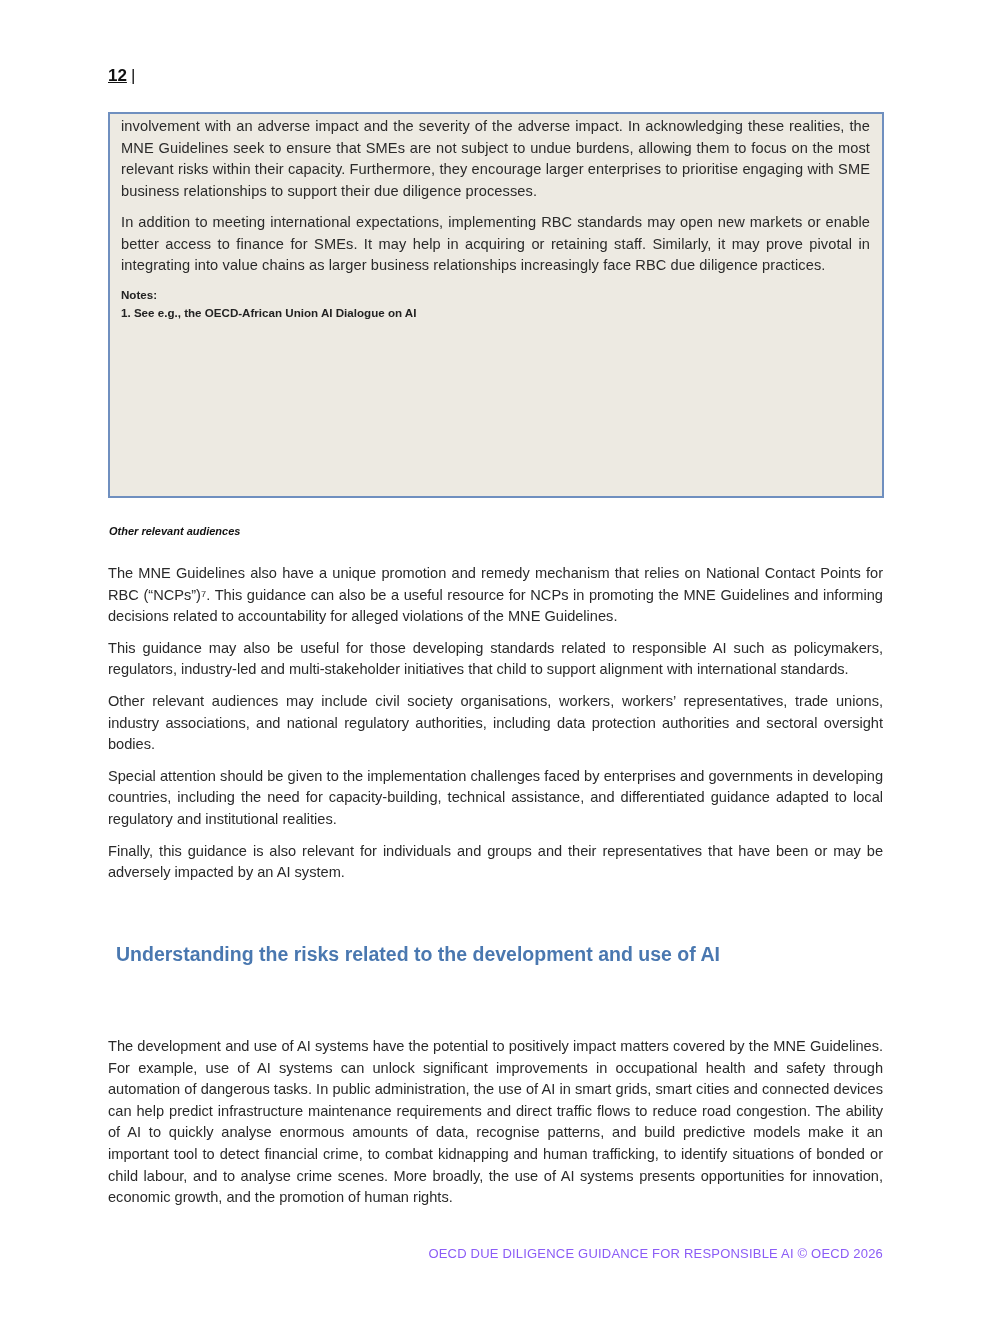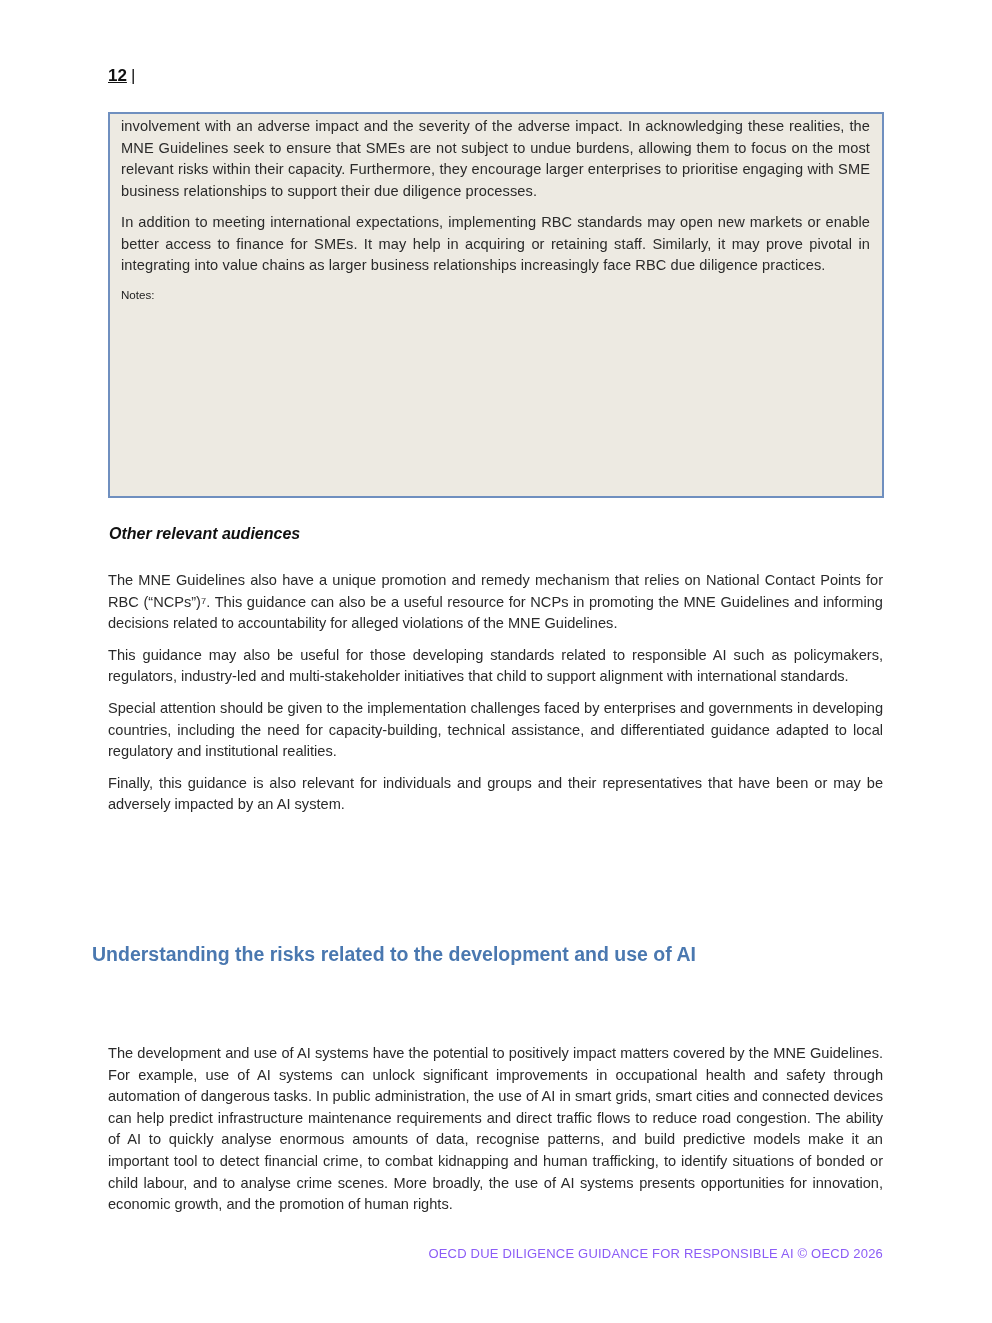--- a/index.html
+++ b/index.html
@@ -2,48 +2,50 @@
 <html><head>
 <meta charset="utf-8">
 <style>
   html, body { margin: 0; padding: 0; background: #ffffff; }
   body { width: 992px; height: 1323px; position: relative; font-family: "Liberation Sans", sans-serif; color: #222; }
   .page-num { position: absolute; left: 108px; top: 66px; font-size: 17px; font-weight: bold; color: #111; text-decoration: underline; }
   .page-num .sep { font-weight: normal; margin-left: 4px; }
   .box { position: absolute; left: 108px; top: 112px; width: 776px; height: 386px; box-sizing: border-box;
          background: #edeae2; border: 2px solid #6f8fbf; padding: 2px 12px 0 11px; }
   .box p { margin: 0 0 9px 0; font-size: 14.6px; line-height: 21.7px; text-align: justify; color: #2a2a2a; letter-spacing: 0.1px; }
-  .notes { font-size: 11.6px; line-height: 18.5px; color: #222; margin-top: 2px; }
+  .notes { font-size: 11.6px; line-height: 18.5px; color: #222; margin-top: 2px; font-weight: bold; }
   .notes div { margin: 0; }
-  .section-h { position: absolute; left: 109px; top: 525px; font-size: 16px; font-weight: bold; font-style: italic; color: #111; }
-  .body-block { position: absolute; left: 108px; width: 775px; margin-top: 7px; }
+  .section-h { position: absolute; left: 109px; top: 525px; font-size: 11px; font-weight: bold; font-style: italic; color: #111; }
+  .body-block { position: absolute; left: 108px; width: 775px; }
   .body-block p { margin: 0 0 10px 0; font-size: 14.6px; line-height: 21.6px; text-align: justify; color: #2a2a2a; }
-  .h2 { position: absolute; left: 92px; top: 943px; font-size: 19.5px; font-weight: bold; color: #4a78b0; }
+  .h2 { position: absolute; left: 116px; top: 943px; font-size: 19.5px; font-weight: bold; color: #4a78b0; }
   .footer { position: absolute; right: 109px; top: 1246px; font-size: 13px; color: #8b5cf6; letter-spacing: 0.2px; }
 </style>
 </head>
 <body>
 
 <div class="page-num">
   <span>12</span><span class="sep">|</span>
 </div>
 
 <div class="box">
   <p>involvement with an adverse impact and the severity of the adverse impact. In acknowledging these realities, the MNE Guidelines seek to ensure that SMEs are not subject to undue burdens, allowing them to focus on the most relevant risks within their capacity. Furthermore, they encourage larger enterprises to prioritise engaging with SME business relationships to support their due diligence processes.</p>
   <p>In addition to meeting international expectations, implementing RBC standards may open new markets or enable better access to finance for SMEs. It may help in acquiring or retaining staff. Similarly, it may prove pivotal in integrating into value chains as larger business relationships increasingly face RBC due diligence practices.</p>
   <div class="notes">
     <div>Notes:</div>
+    <div>1. See e.g., the OECD-African Union AI Dialogue on AI</div>
   </div>
 </div>
 
 <div class="section-h">Other relevant audiences</div>
 
 <div class="body-block" style="top:563px;">
   <p>The MNE Guidelines also have a unique promotion and remedy mechanism that relies on National Contact Points for RBC (“NCPs”)⁷. This guidance can also be a useful resource for NCPs in promoting the MNE Guidelines and informing decisions related to accountability for alleged violations of the MNE Guidelines.</p>
   <p>This guidance may also be useful for those developing standards related to responsible AI such as policymakers, regulators, industry-led and multi-stakeholder initiatives that child to support alignment with international standards.</p>
+  <p>Other relevant audiences may include civil society organisations, workers, workers’ representatives, trade unions, industry associations, and national regulatory authorities, including data protection authorities and sectoral oversight bodies.</p>
   <p>Special attention should be given to the implementation challenges faced by enterprises and governments in developing countries, including the need for capacity-building, technical assistance, and differentiated guidance adapted to local regulatory and institutional realities.</p>
   <p>Finally, this guidance is also relevant for individuals and groups and their representatives that have been or may be adversely impacted by an AI system.</p>
 </div>
 
 <div class="h2">Understanding the risks related to the development and use of AI</div>
 
 <div class="body-block" style="top:1036px;">
   <p>The development and use of AI systems have the potential to positively impact matters covered by the MNE Guidelines. For example, use of AI systems can unlock significant improvements in occupational health and safety through automation of dangerous tasks. In public administration, the use of AI in smart grids, smart cities and connected devices can help predict infrastructure maintenance requirements and direct traffic flows to reduce road congestion. The ability of AI to quickly analyse enormous amounts of data, recognise patterns, and build predictive models make it an important tool to detect financial crime, to combat kidnapping and human trafficking, to identify situations of bonded or child labour, and to analyse crime scenes. More broadly, the use of AI systems presents opportunities for innovation, economic growth, and the promotion of human rights.</p>
 </div>
 

